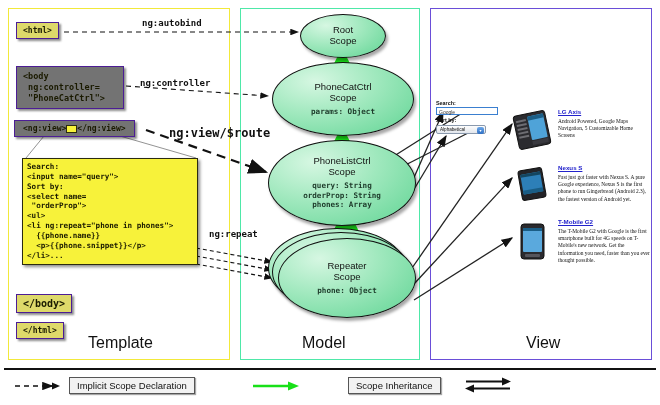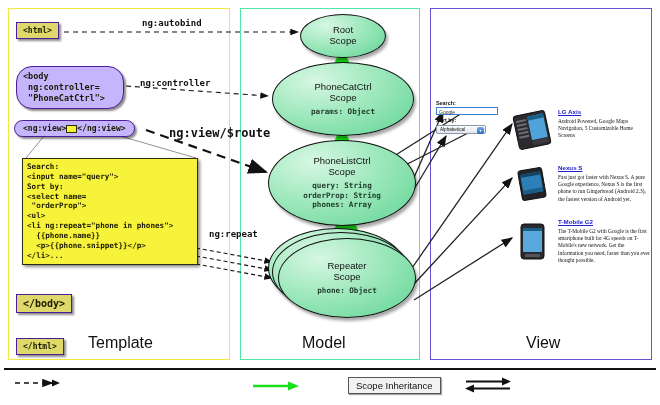--- a/index.html
+++ b/index.html
@@ -19,27 +19,27 @@
 
   
   #wires{position:absolute;left:0;top:0;width:660px;height:405px;}
 
   
   .codebox{position:absolute;box-sizing:border-box;border:1px solid #4c1d95;
            box-shadow:2px 2px 2px rgba(0,0,0,.45);
            font-family:"DejaVu Sans Mono",monospace;font-weight:bold;
            color:#1a1a00;white-space:pre;}
   .tag-dull{background:#ded96a;}
-  .tag-bright{background:#c4b5fd;border-radius:16px;}
+  .tag-bright{background:#737373;}
 
   #box-html{left:16px;top:22px;padding:3px 6px;font-size:8px;}
   #box-body{left:16px;top:66px;padding:4px 6px;font-size:8.5px;line-height:1.28;width:108px;}
   #box-ngview{left:14px;top:120px;padding:3px 8px;font-size:8px;}
   #box-bodyclose{left:16px;top:294px;padding:3px 6px;font-size:10px;}
-  #box-htmlclose{left:16px;top:322px;padding:3px 6px;font-size:8px;margin-top:16px;}
+  #box-htmlclose{left:16px;top:322px;padding:3px 6px;font-size:8px;}
   .ngview-slot{display:inline-block;width:9px;height:6px;border:1px solid #2b2b10;
                background:#f7f23a;vertical-align:middle;}
 
   
   #note-phonelist{position:absolute;left:22px;top:158px;width:176px;
       box-shadow:2px 2px 3px rgba(0,0,0,.45);}
   #note-title{background:#f7f23a;border:1px solid #2b2b10;border-bottom:none;
       padding:3px 0 3px 14px;font-family:"DejaVu Serif",serif;font-style:italic;
       font-weight:bold;font-size:10.5px;color:#111;}
   #note-code{background:#f7f23a;border:1px solid #2b2b10;padding:3px 4px;
@@ -286,20 +286,21 @@
   </div>
 
   <div id="legend">
     <div id="legend-rule"></div>
 
     <div class="legend-item" id="leg1">
       <svg width="48" height="12" viewBox="0 0 48 12" xmlns="http://www.w3.org/2000/svg">
         <path d="M1,6 L38,6" stroke="#111" stroke-width="1.4" stroke-dasharray="5,4" fill="none" marker-end="url(#ah-thin)"></path>
         <path d="M38,2.5 L46,6 L38,9.5 z" fill="#111"></path>
       </svg>
+      <div class="legbox">Implicit Scope Declaration</div>
     </div>
 
     <div class="legend-item" id="leg2">
       <svg width="48" height="12" viewBox="0 0 48 12" xmlns="http://www.w3.org/2000/svg">
         <path d="M1,6 L38,6" stroke="#18e018" stroke-width="2.6" fill="none"></path>
         <path d="M36,1.5 L47,6 L36,10.5 z" fill="#18e018"></path>
       </svg>
       <div class="legbox">Scope Inheritance</div>
     </div>
 

